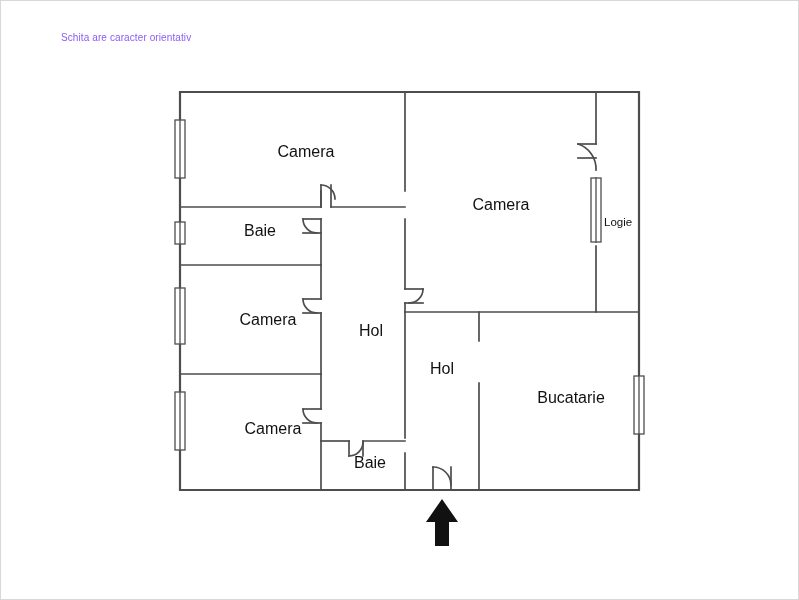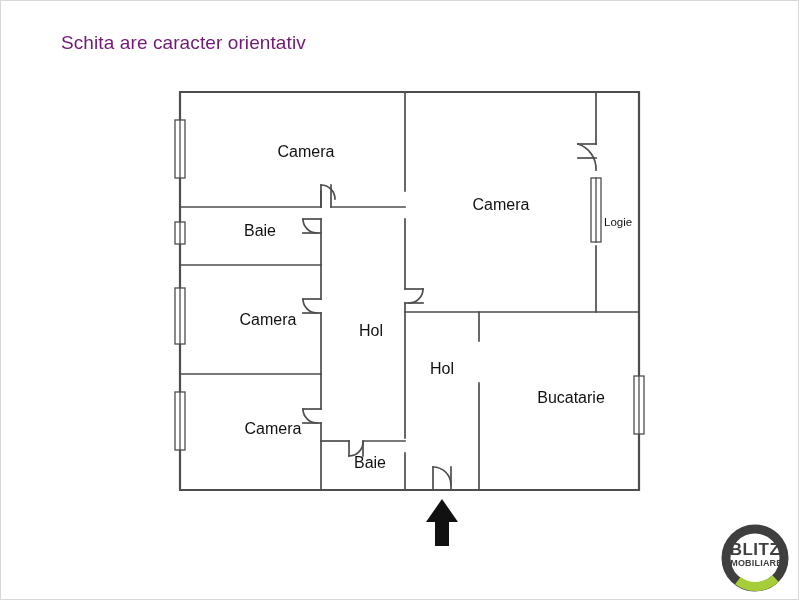--- a/index.html
+++ b/index.html
@@ -13,22 +13,22 @@
   #canvas{
     position:relative;
     width:799px;height:600px;
     background:#ffffff;
     box-sizing:border-box;
     border:1px solid #d8d8d8;
   }
   #title{
     position:absolute;
     left:60px; top:31px;
-    font-size:19px;
-    color:#701a75;
+    font-size:10px;
+    color:#8b5cf6;
     letter-spacing:.1px;
     white-space:nowrap;
   }
   #plan-svg{
     position:absolute;
     left:0; top:0;
     width:799px;height:600px;
   }
   .room-label{
     font-family:"Liberation Sans", sans-serif;
@@ -183,22 +183,14 @@
       <text class="room-label lbl-lg" x="272" y="429">Camera</text>
       <text class="room-label lbl-lg" x="369" y="463">Baie</text>
       <text class="room-label lbl-lg" x="370" y="331">Hol</text>
       <text class="room-label lbl-lg" x="441" y="369">Hol</text>
       <text class="room-label lbl-lg" x="500" y="205">Camera</text>
       <text class="room-label lbl-lg" x="570" y="398">Bucatarie</text>
       <text class="room-label lbl-sm" x="603" y="222">Logie</text>
     </g>
   </svg>
 
-  <div id="logo">
-    <svg viewBox="0 0 76 76" xmlns="http://www.w3.org/2000/svg">
-      <circle cx="38" cy="38" r="29" fill="none" stroke="#3f3f3f" stroke-width="9"></circle>
-      <path d="M 58.5 58.5 A 29 29 0 0 1 20.8 60.6" fill="none" stroke="#a6ce39" stroke-width="9" stroke-linecap="butt"></path>
-      <text x="38" y="35" text-anchor="middle" font-family="Liberation Sans, sans-serif" font-size="17" font-weight="bold" fill="#3f3f3f" style="letter-spacing:0.5px">BLITZ</text>
-      <text x="38" y="46" text-anchor="middle" font-family="Liberation Sans, sans-serif" font-size="9" font-weight="bold" fill="#3f3f3f" style="letter-spacing:0.2px">IMOBILIARE</text>
-    </svg>
-  </div>
 
 </div>
 
 </body></html>

